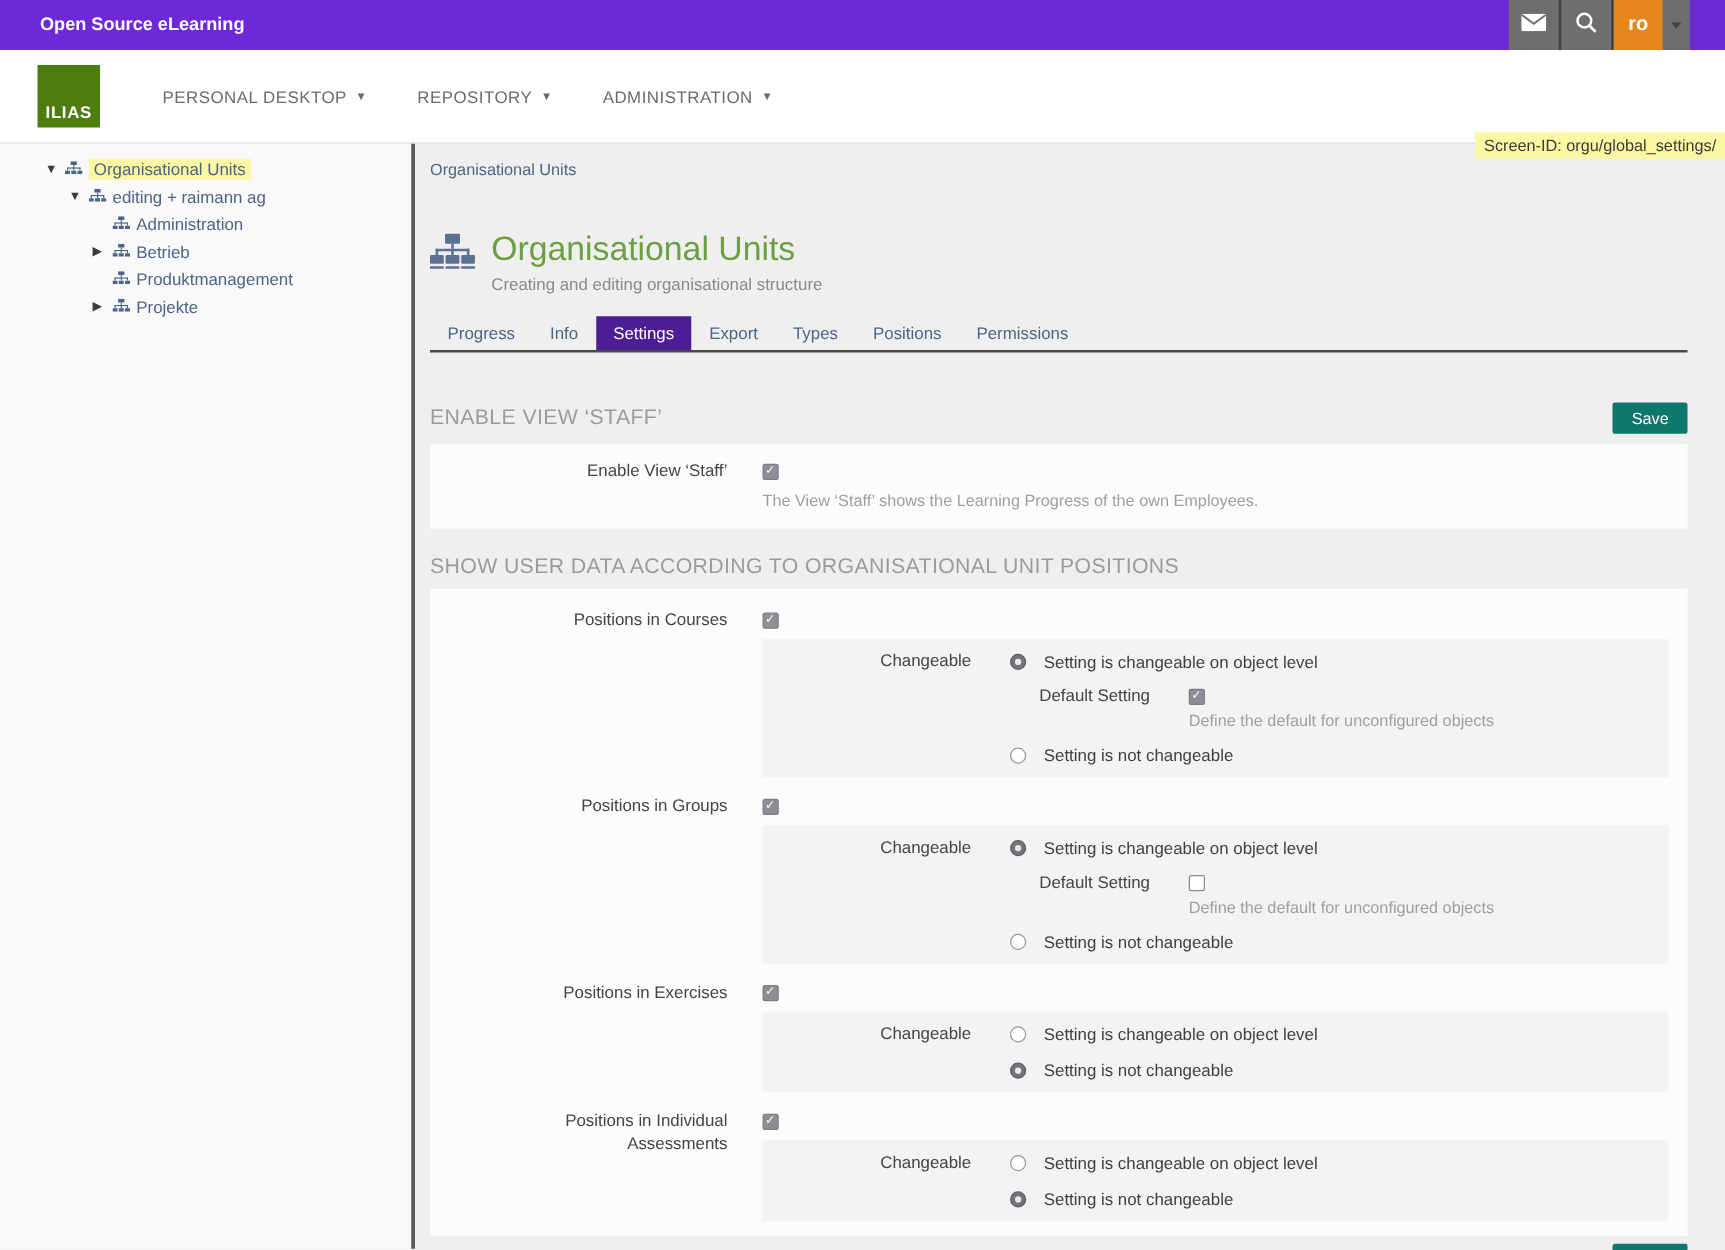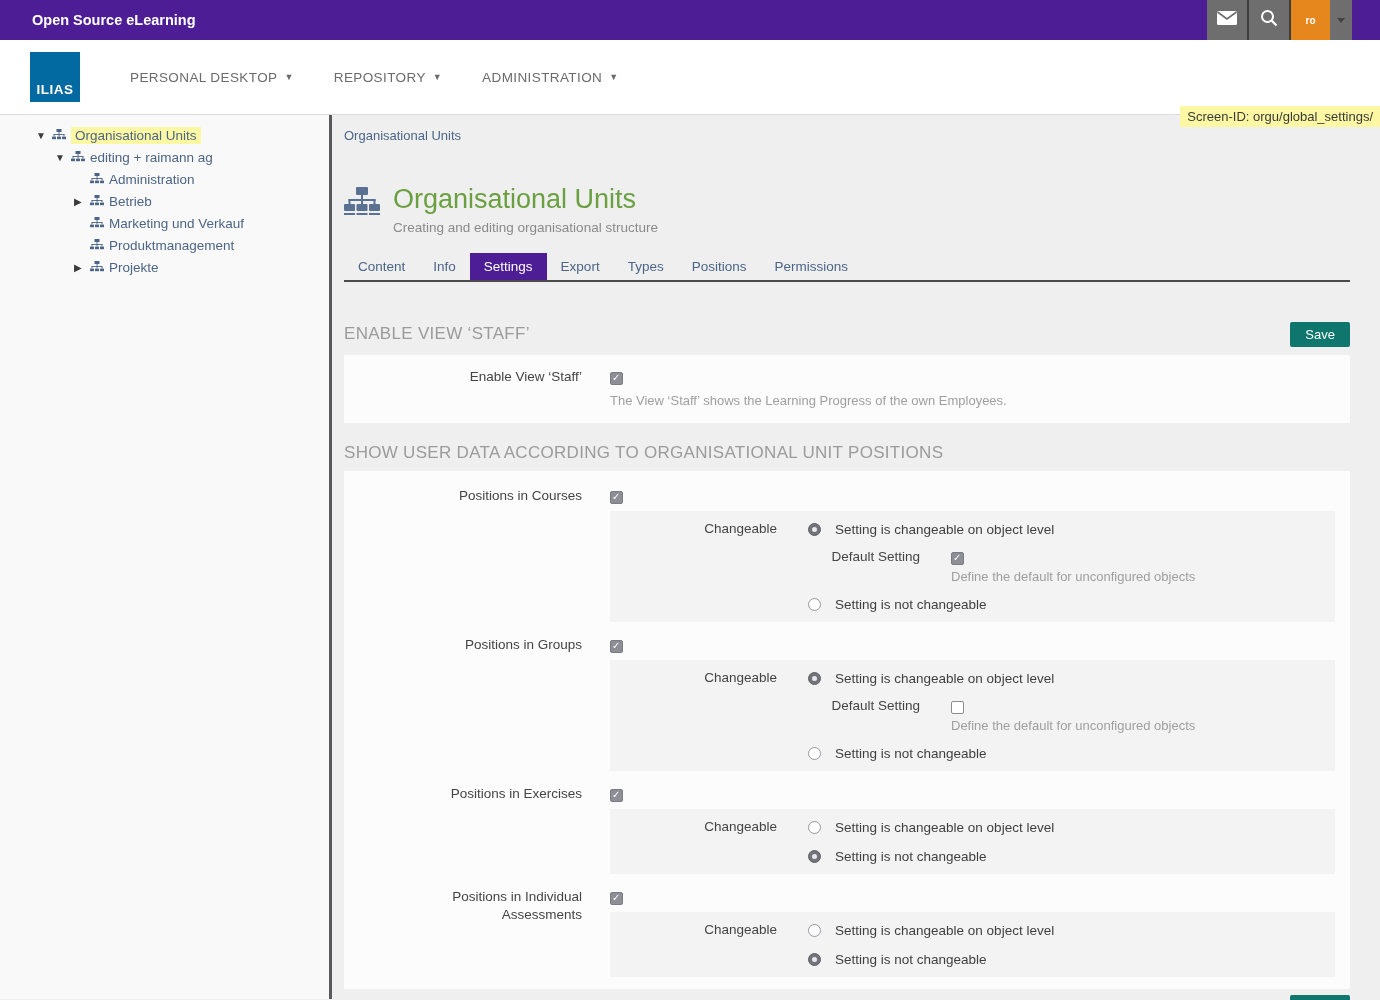--- a/index.html
+++ b/index.html
@@ -1,32 +1,32 @@
 <!DOCTYPE html>
 <html><head>
 <meta charset="utf-8">
 <style>
   * { margin:0; padding:0; box-sizing:border-box; }
   html,body { width:1380px; height:1000px; overflow:hidden;
     font-family:"Liberation Sans","DejaVu Sans",sans-serif; background:#efefef; }
 
   
-  .topbar { height:40px; background:#4c1d95; display:flex; align-items:center; }
+  .topbar { height:40px; background:#6d28d9; display:flex; align-items:center; }
   .topbar-title { color:#fff; font-size:14.5px; font-weight:bold; margin-left:32px; flex:1; }
   .top-cluster { display:flex; height:40px; margin-right:28px; background:#6e6e6e; }
   .top-btn { width:40px; height:40px; display:flex; align-items:center; justify-content:center; cursor:pointer; }
   .top-sep { width:2px; height:40px; background:#3d3d3d; }
   .avatar-btn { width:39px; height:40px; background:#e6871e; color:#fff; font-weight:bold;
-    font-size:10px; display:flex; align-items:center; justify-content:center; cursor:pointer; }
+    font-size:16px; display:flex; align-items:center; justify-content:center; cursor:pointer; }
   .caret-btn { width:22px; height:40px; display:flex; align-items:center; justify-content:center; cursor:pointer; }
   .caret-down { width:0; height:0; border-left:4px solid transparent; border-right:4px solid transparent; border-top:5px solid #42423f; }
 
   
   .header { height:75px; background:#fff; border-bottom:1px solid #dcdcdc; display:flex; align-items:center; }
-  .logo { width:50px; height:50px; background:#0369a1; margin-left:30px; display:flex;
+  .logo { width:50px; height:50px; background:#4d7c0f; margin-left:30px; display:flex;
     align-items:flex-end; justify-content:center; cursor:pointer; }
   .logo span { color:#fff; font-weight:bold; font-size:13.5px; letter-spacing:0.5px; padding-bottom:5px; }
   .mainnav { display:flex; margin-left:30px; }
   .nav-item { color:#6b6b6b; font-size:13.5px; letter-spacing:0.4px; padding:10px 20px; cursor:pointer;
     display:flex; align-items:center; gap:7px; }
   .nav-caret { font-size:9px; color:#6b6b6b; }
 
   
   .mainwrap { display:flex; height:884px; }
   .sidebar { width:329px; background:#f9f9f9; padding-top:9px; }
@@ -221,39 +221,20 @@
               <rect x="1.6" y="5" width="0.9" height="2.4"></rect>
               <rect x="6.6" y="5" width="0.9" height="2.4"></rect>
               <rect x="11.5" y="5" width="0.9" height="2.4"></rect>
               <rect x="0" y="7.6" width="4" height="2.6"></rect>
               <rect x="5" y="7.6" width="4" height="2.6"></rect>
               <rect x="10" y="7.6" width="4" height="2.6"></rect>
             </g>
           </svg>
       </span>
       <span class="tree-label">Betrieb</span>
-    </div>
-    <div class="tree-row lv2">
-      <span class="exp"></span>
-      <span class="ticon">
-        <svg width="14" height="12" viewBox="0 0 14 12">
-            <g fill="#4c6586">
-              <rect x="4.5" y="0" width="5" height="3"></rect>
-              <rect x="6.6" y="3" width="0.9" height="2.4"></rect>
-              <rect x="1.6" y="5" width="10.8" height="0.9"></rect>
-              <rect x="1.6" y="5" width="0.9" height="2.4"></rect>
-              <rect x="6.6" y="5" width="0.9" height="2.4"></rect>
-              <rect x="11.5" y="5" width="0.9" height="2.4"></rect>
-              <rect x="0" y="7.6" width="4" height="2.6"></rect>
-              <rect x="5" y="7.6" width="4" height="2.6"></rect>
-              <rect x="10" y="7.6" width="4" height="2.6"></rect>
-            </g>
-          </svg>
-      </span>
-      <span class="tree-label">Marketing und Verkauf</span>
     </div>
     <div class="tree-row lv2">
       <span class="exp"></span>
       <span class="ticon">
         <svg width="14" height="12" viewBox="0 0 14 12">
             <g fill="#4c6586">
               <rect x="4.5" y="0" width="5" height="3"></rect>
               <rect x="6.6" y="3" width="0.9" height="2.4"></rect>
               <rect x="1.6" y="5" width="10.8" height="0.9"></rect>
               <rect x="1.6" y="5" width="0.9" height="2.4"></rect>
@@ -316,21 +297,21 @@
             </g>
           </svg>
       </span>
       <div>
         <div class="page-title">Organisational Units</div>
         <div class="page-sub">Creating and editing organisational structure</div>
       </div>
     </div>
 
     <div class="tabs">
-      <div class="tab">Content</div>
+      <div class="tab">Progress</div>
       <div class="tab">Info</div>
       <div class="tab active">Settings</div>
       <div class="tab">Export</div>
       <div class="tab">Types</div>
       <div class="tab">Positions</div>
       <div class="tab">Permissions</div>
     </div>
 
     <div class="sec-head">
       <div class="sec-title">ENABLE VIEW ‘STAFF’</div>

